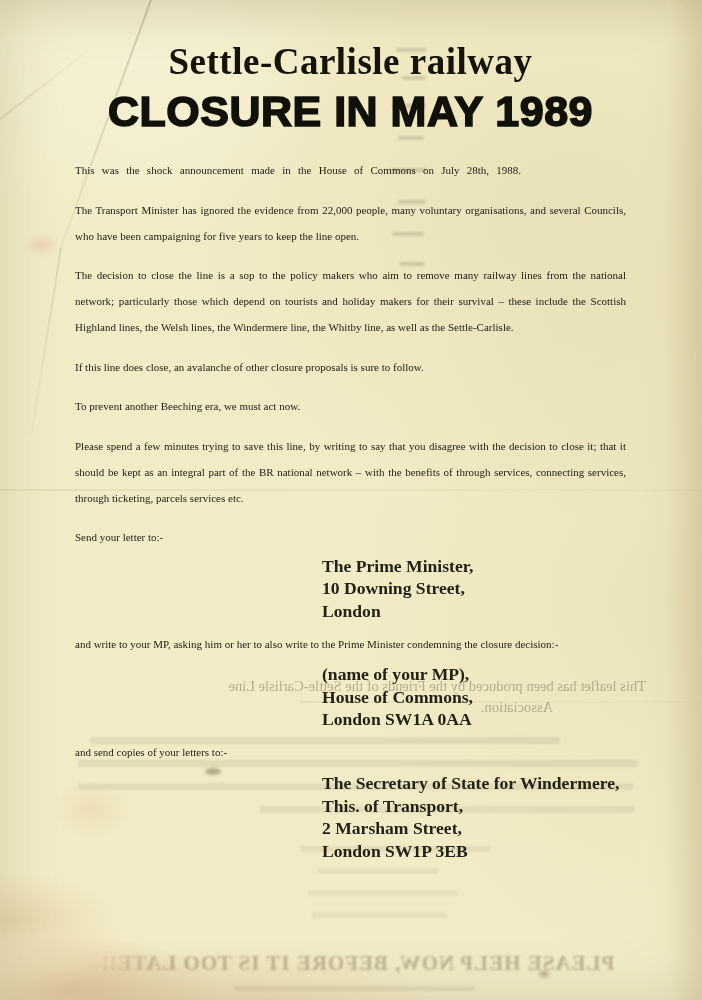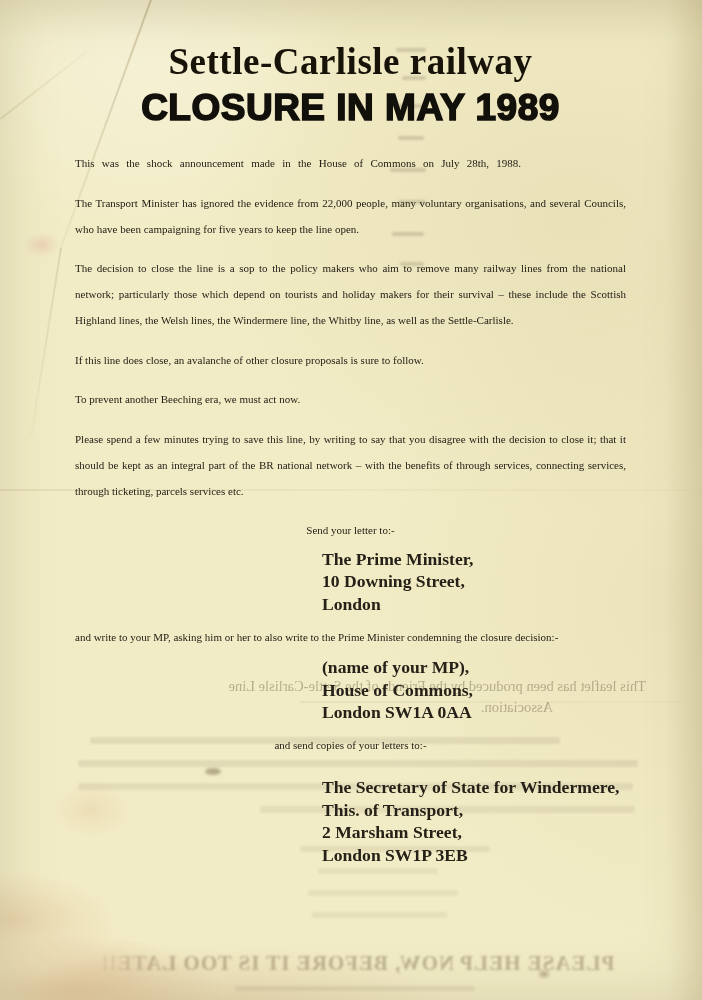--- a/index.html
+++ b/index.html
@@ -50,31 +50,31 @@
   
   .content{position:absolute;inset:0;z-index:5;padding:40px 76px 16px 75px;box-sizing:border-box;}
   h1.title{
     margin:0;text-align:center;
     font-size:37px;font-weight:bold;color:#171309;
     letter-spacing:0.5px;
   }
   h2.headline{
     margin:4px 0 21px 0;text-align:center;
     font-family:"Liberation Sans", sans-serif;
-    font-size:37px;font-weight:bold;color:#12100a;
+    font-size:43px;font-weight:bold;color:#12100a;
     letter-spacing:0.5px;
     -webkit-text-stroke:1.6px #12100a;
   }
   p.body{
     margin:0 0 13.5px 0;
     font-size:11px;line-height:26px;
     text-align:justify;
   }
   p.body.first{word-spacing:4.5px;}
-  p.intro{margin-bottom:5px;text-align:center;}
+  p.intro{margin-bottom:5px;text-align:left;}
   .address{margin:0 0 9px 247px;font-size:17.6px;line-height:22.4px;}
   .address div{white-space:nowrap;font-weight:bold;}
   .smudge{position:absolute;left:205px;top:768px;width:16px;height:7px;background:rgba(70,50,30,0.35);border-radius:50%;filter:blur(1.5px);z-index:6;pointer-events:none;}
 </style>
 </head>
 <body>
 
 <div class="page">
 
   <div class="tone"></div>
@@ -131,21 +131,21 @@
     </div>
 
     <p class="body" style="margin-bottom:6px">and write to your MP, asking him or her to also write to the Prime Minister condemning the closure decision:-</p>
 
     <div class="address">
       <div>(name of your MP),</div>
       <div>House of Commons,</div>
       <div>London SW1A 0AA</div>
     </div>
 
-    <p class="body intro" style="margin-bottom:18px">and send copies of your letters to:-</p>
+    <p class="body intro" style="margin-bottom:7px">and send copies of your letters to:-</p>
 
     <div class="address">
       <div>The Secretary of State for Windermere,</div>
       <div>This. of Transport,</div>
       <div>2 Marsham Street,</div>
       <div>London SW1P 3EB</div>
     </div>
   </div>
 </div>
 

